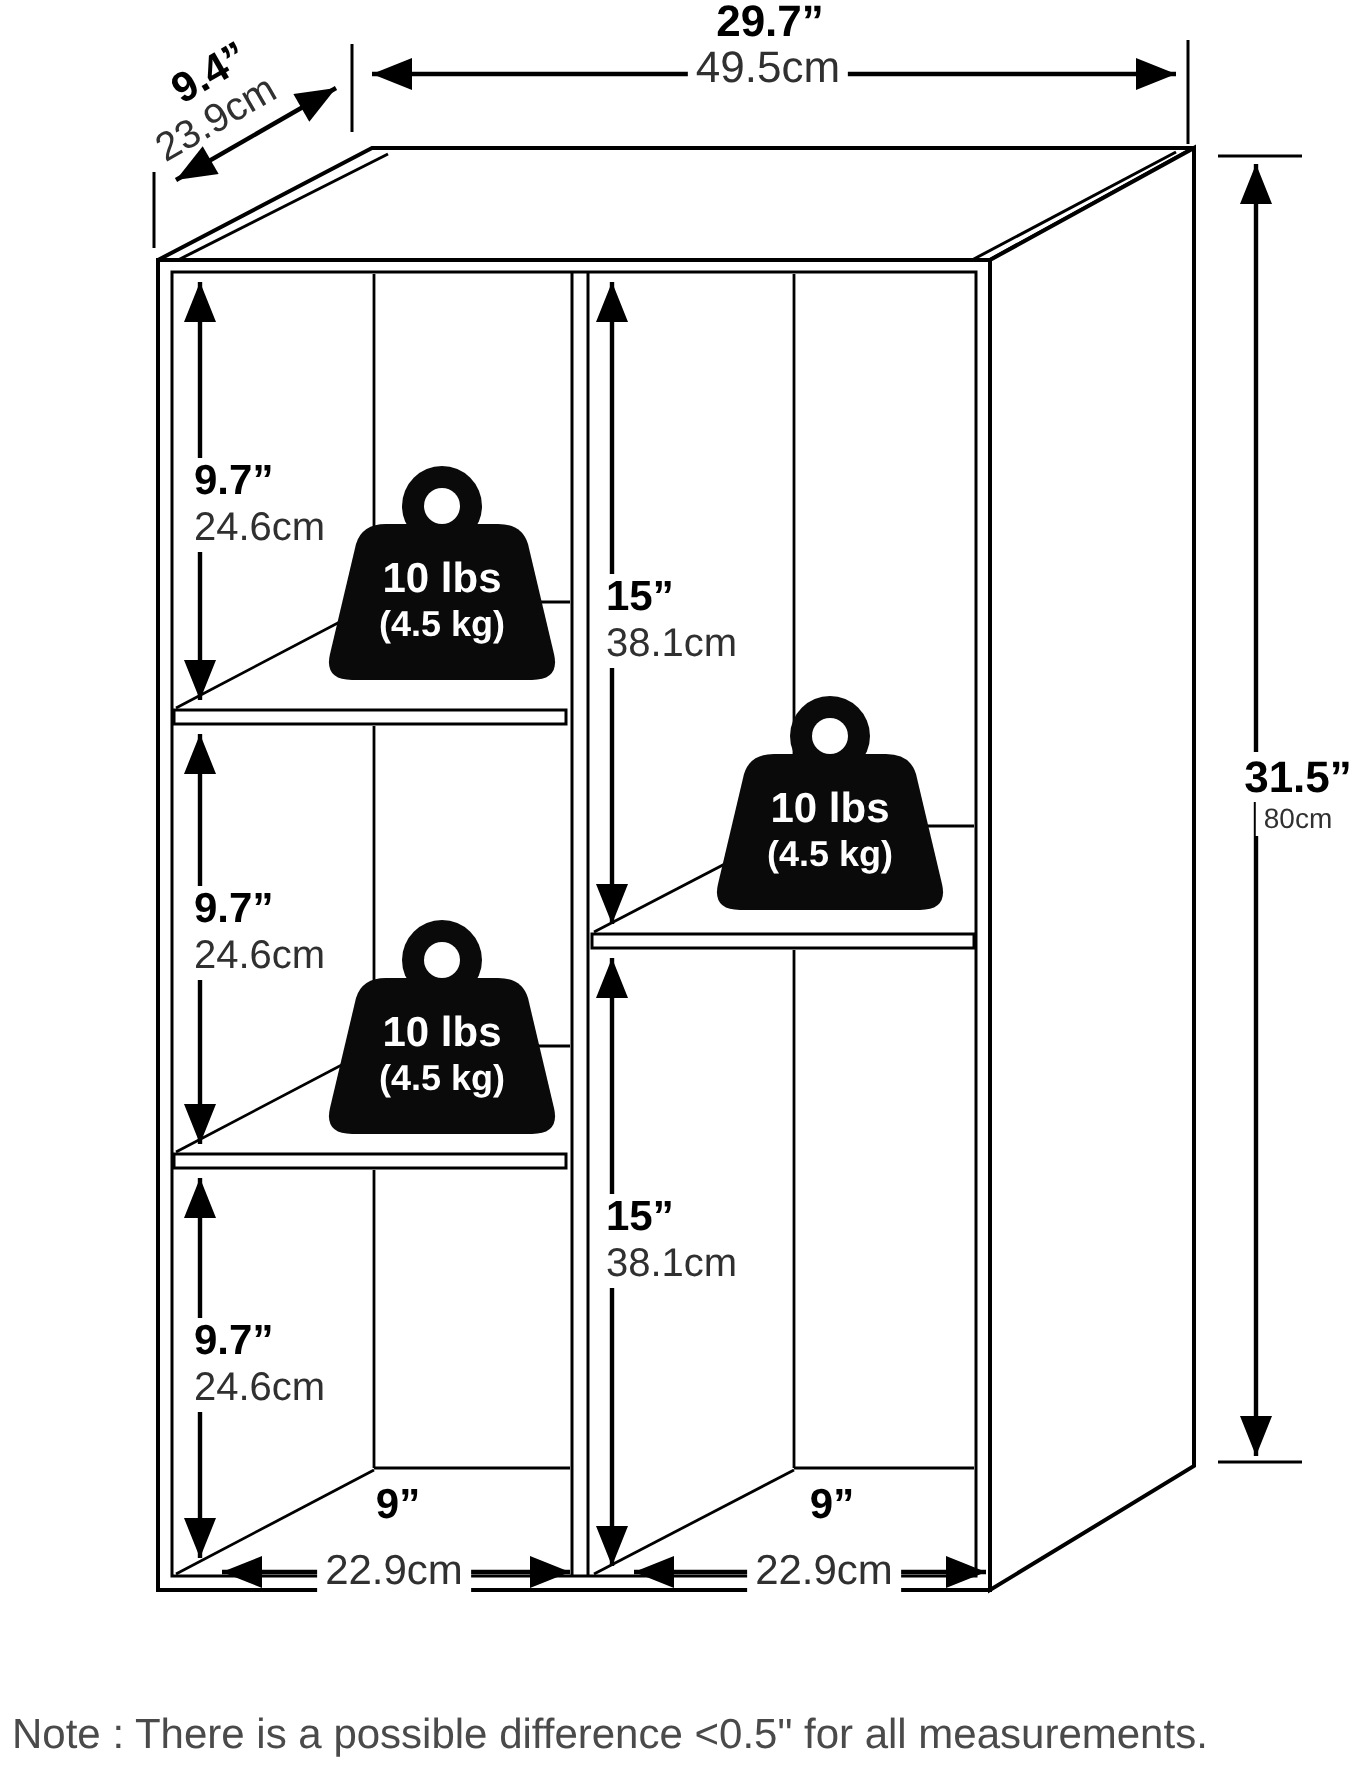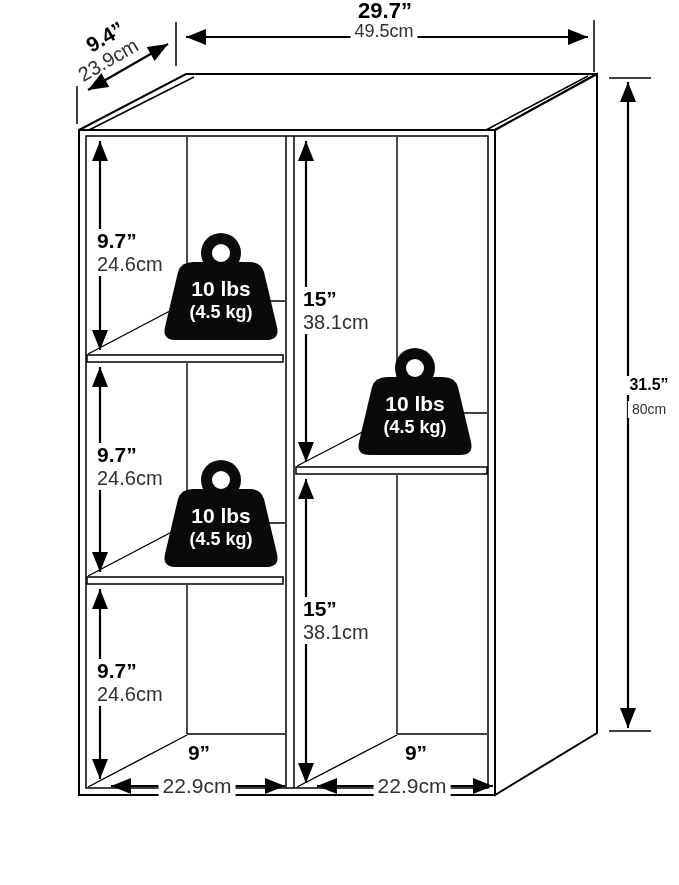--- a/index.html
+++ b/index.html
@@ -107,38 +107,39 @@
     <g transform="translate(415,455)">
       <circle cx="0" cy="-87" r="20" class="weight-shape"></circle>
       <path d="M -28,-78 L 28,-78 Q 40,-78 43,-68 L 56,-13 Q 59,0 45,0 L -45,0 Q -59,0 -56,-13 L -43,-68 Q -40,-78 -28,-78 Z" class="weight-shape"></path>
       <circle cx="0" cy="-87" r="9" class="weight-hole"></circle>
       <text x="0" y="-44" font-size="21" class="wt">10 lbs</text>
       <text x="0" y="-22" font-size="18" class="wt">(4.5 kg)</text>
     </g>
   </svg>
 
   <div class="lbl in ctr" style="left:385px;top:-1px;font-size:22px">29.7”</div>
-  <div class="lbl cm ctr bgw" style="left:384px;top:21px;font-size:18px">49.5cm</div>
+  <div class="lbl cm ctr bgw" style="left:384px;top:21px;font-size:22px">49.5cm</div>
 
   <div class="lbl in rot" style="left:88px;top:36px">9.4”</div>
   <div class="lbl cm rot" style="left:80px;top:66px">23.9cm</div>
 
-  <div class="lbl in ctr bgw" style="left:649px;top:376px;font-size:16px">31.5”</div>
+  <div class="lbl in ctr bgw" style="left:649px;top:376px;font-size:22px">31.5”</div>
   <div class="lbl cm ctr bgw" style="left:649px;top:401px;font-size:14px">80cm</div>
 
   <div class="lbl in bgw" style="left:93px;top:229px">9.7”</div>
   <div class="lbl cm bgw" style="left:93px;top:253px">24.6cm</div>
   <div class="lbl in bgw" style="left:93px;top:443px">9.7”</div>
   <div class="lbl cm bgw" style="left:93px;top:467px">24.6cm</div>
   <div class="lbl in bgw" style="left:93px;top:659px">9.7”</div>
   <div class="lbl cm bgw" style="left:93px;top:683px">24.6cm</div>
 
   <div class="lbl in bgw" style="left:299px;top:287px">15”</div>
   <div class="lbl cm bgw" style="left:299px;top:311px">38.1cm</div>
   <div class="lbl in bgw" style="left:299px;top:597px">15”</div>
   <div class="lbl cm bgw" style="left:299px;top:621px">38.1cm</div>
 
   <div class="lbl in ctr" style="left:199px;top:742px">9”</div>
   <div class="lbl cm ctr bgw" style="left:197px;top:774px;font-size:21px">22.9cm</div>
   <div class="lbl in ctr" style="left:416px;top:742px">9”</div>
   <div class="lbl cm ctr bgw" style="left:412px;top:774px;font-size:21px">22.9cm</div>
 
+  <div class="note">Note : There is a possible difference &lt;0.5" for all measurements.</div>
 </div>
 
 </body></html>

